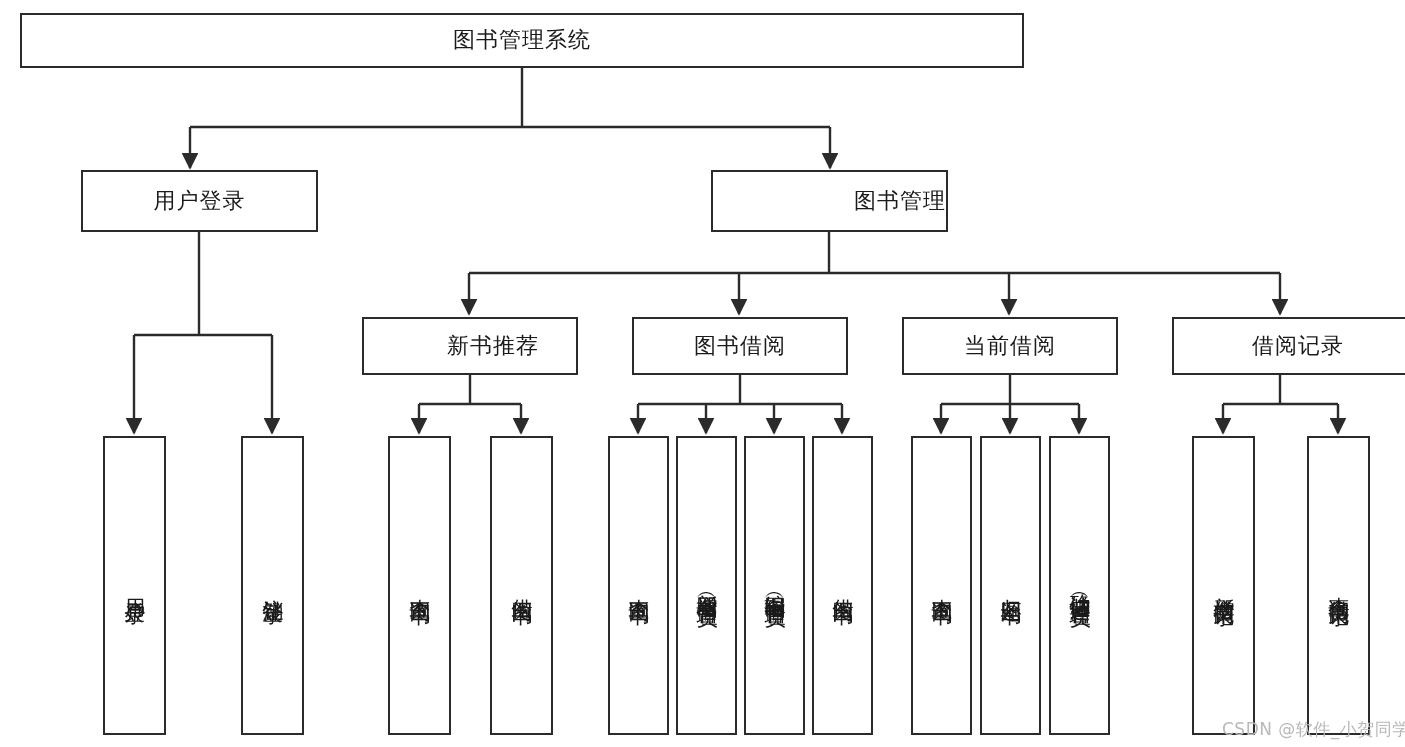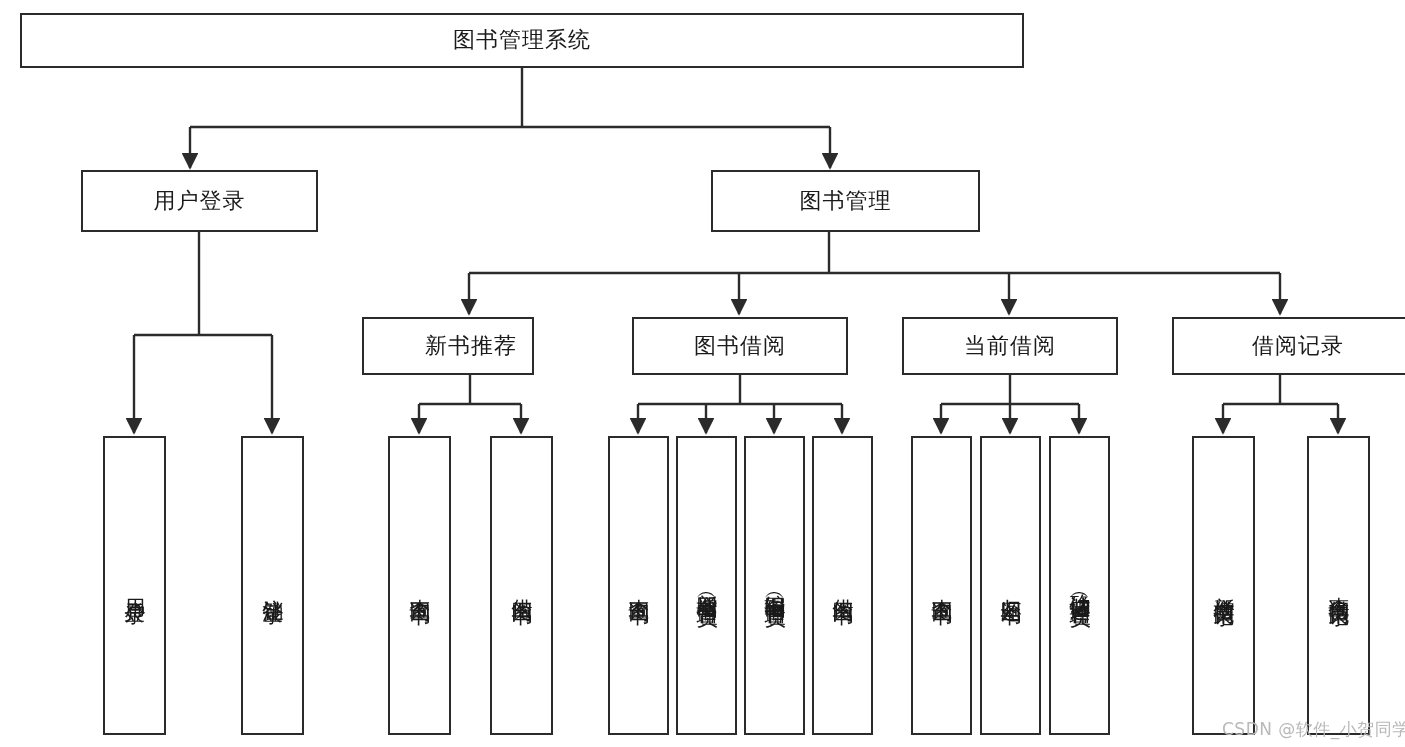--- a/index.html
+++ b/index.html
@@ -120,25 +120,25 @@
     </g>
   </svg>
 
   <div class="node node-h" style="left:20px; top:13px; width:1004px; height:55px;text-align:center;">
     <span class="label">图书管理系统</span>
   </div>
 
   <div class="node node-h" style="left:81px; top:170px; width:237px; height:62px;">
     <span class="label">用户登录</span>
   </div>
-  <div class="node node-h" style="left:711px; top:170px; width:269px; height:62px;">
+  <div class="node node-h" style="left:711px; top:170px; width:237px; height:62px;justify-content:flex-end;">
     <span class="label">图书管理</span>
   </div>
 
-  <div class="node node-h" style="left:362px; top:317px; width:172px; height:58px;padding-left:46px;">
+  <div class="node node-h" style="left:362px; top:317px; width:216px; height:58px;padding-left:46px;">
     <span class="label">新书推荐</span>
   </div>
   <div class="node node-h" style="left:902px; top:317px; width:216px; height:58px;">
     <span class="label">当前借阅</span>
   </div>
   <div class="node node-h" style="left:632px; top:317px; width:216px; height:58px;">
     <span class="label">图书借阅</span>
   </div>
   <div class="node node-h" style="left:1172px; top:317px; width:252px; height:58px;">
     <span class="label">借阅记录</span>

